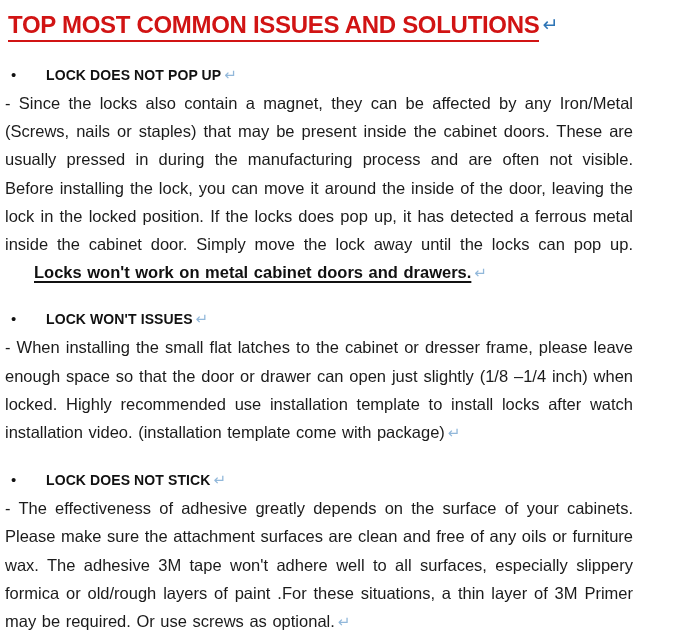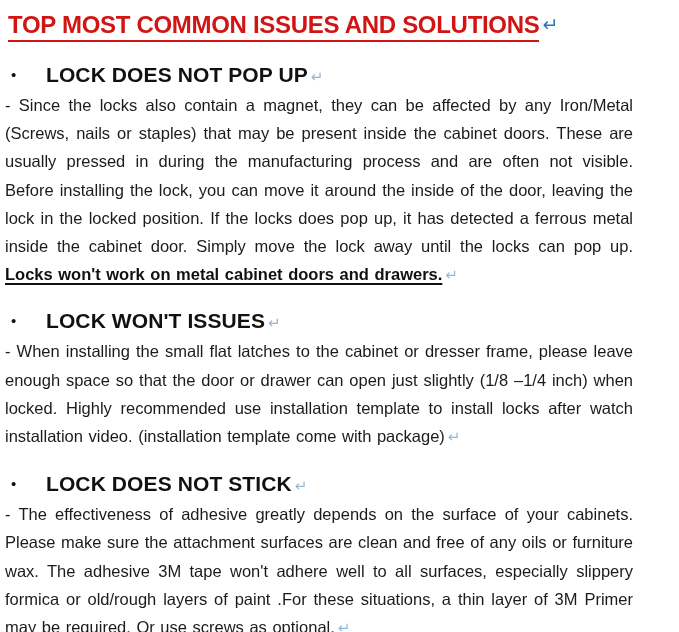--- a/index.html
+++ b/index.html
@@ -36,38 +36,39 @@
   .section-1 { margin-top: 20px; }
   .section-2 { margin-top: 18px; }
   .section-3 { margin-top: 19px; }
 
   .bullet-row { position: relative; padding-left: 41px; line-height: 28px; }
   .bullet {
     position: absolute; left: 6px; top: 0;
     font-size: 15px; color: #111111; line-height: 28px;
   }
   .issue-title {
-    font-size: 21px; font-weight: bold; color: #111111; letter-spacing: 0.1px;
+    font-size: 14px; font-weight: bold; color: #111111; letter-spacing: 0.1px;
   }
 
   .body-text {
     margin: 0;
     font-size: 16.5px;
     line-height: 28.2px;
     text-align: justify;
     text-align-last: left;
     color: #1b1b1b;
     word-spacing: 1px;
   }
   .emphasis {
     font-weight: bold;
     text-decoration: underline;
     text-decoration-thickness: 2px;
     text-underline-offset: 3px;
     color: #111111;
+    margin-left: 29px;
   }
 </style>
 </head>
 <body>
 
 <div class="page">
 
   <h1 class="doc-title"><span class="title-text">TOP MOST COMMON ISSUES AND SOLUTIONS</span><span class="crlf">↵</span></h1>
 
   <div class="section section-1">

